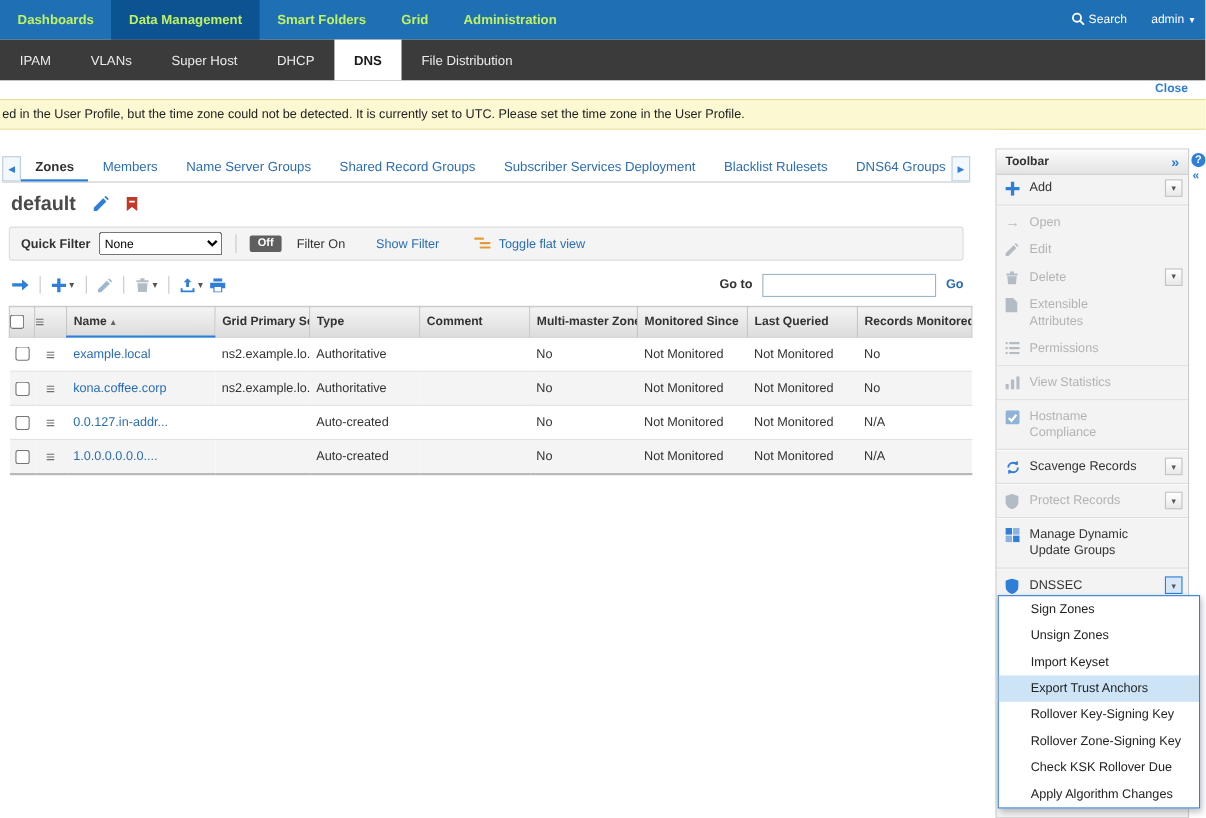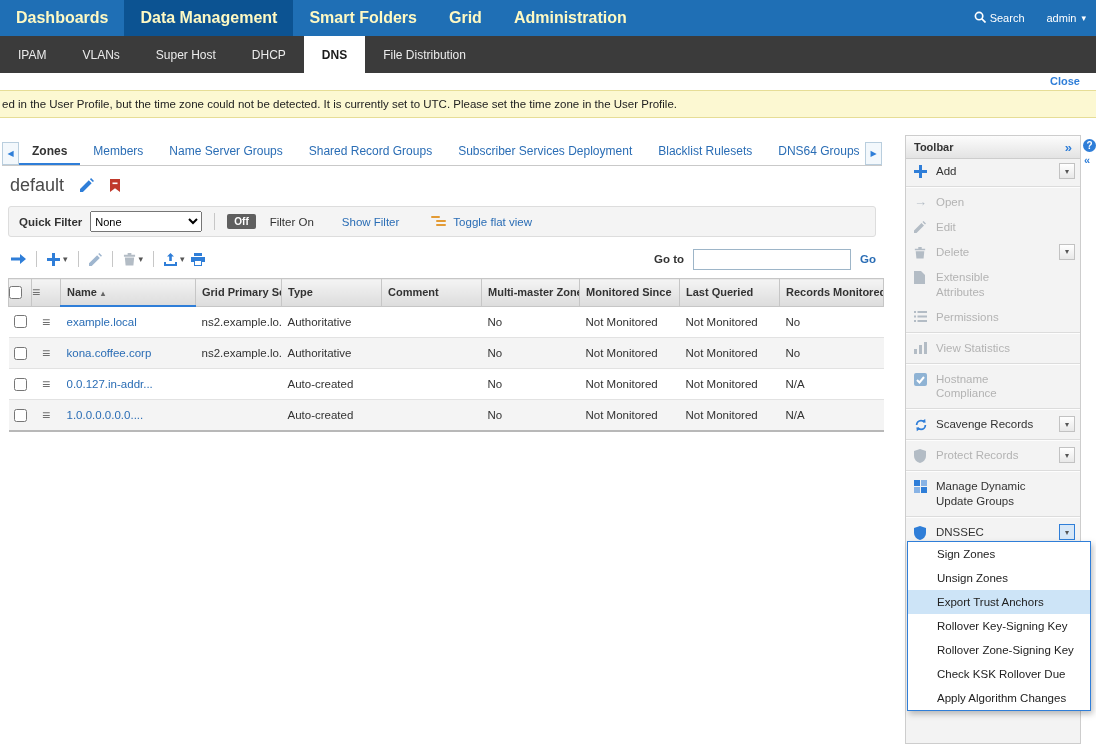--- a/index.html
+++ b/index.html
@@ -1,20 +1,20 @@
 <!DOCTYPE html>
 <html><head>
 <meta charset="utf-8">
 <style>
   html,body{margin:0;padding:0;}
   body{width:1096px;height:744px;position:relative;font-family:"Liberation Sans",sans-serif;background:#fff;overflow:hidden;font-size:12px;color:#333;}
 
   
   .topnav{position:absolute;top:0;left:0;right:0;height:36px;background:#1f6fb5;display:flex;align-items:stretch;z-index:5;}
-  .topnav .nav-item{padding:0 16px;display:flex;align-items:center;color:#fef9c3;font-size:16px;font-weight:bold;cursor:pointer;}
+  .topnav .nav-item{padding:0 16px;display:flex;align-items:center;color:#bef264;font-size:12px;font-weight:bold;cursor:pointer;}
   .topnav .nav-item.active{background:#0c5392;}
   .topnav-right{margin-left:auto;display:flex;align-items:center;padding-right:10px;color:#fff;}
   .search-wrap{display:flex;align-items:center;gap:4px;font-size:11px;cursor:pointer;}
   .user-wrap{display:flex;align-items:center;gap:5px;font-size:11px;margin-left:22px;cursor:pointer;}
   .caret{font-size:9px;line-height:1;}
 
   
   .subnav{position:absolute;top:36px;left:0;right:0;height:37px;background:#3b3b3b;display:flex;align-items:stretch;z-index:5;}
   .subnav .nav-item{padding:0 18px;display:flex;align-items:center;color:#ececec;font-size:12px;cursor:pointer;}
   .subnav .nav-item.active{background:#fff;color:#1b1b1b;font-weight:bold;}
@@ -25,21 +25,21 @@
   .banner{position:absolute;top:90px;left:0;right:0;height:28px;background:#fcf8d2;border-top:1px solid #e6dd96;border-bottom:1px solid #e6dd96;box-sizing:border-box;display:flex;align-items:center;font-size:11.5px;color:#222;padding-left:2px;overflow:hidden;white-space:nowrap;}
 
   
   .main{position:absolute;top:118px;left:0;width:905px;bottom:0;background:#fff;}
   .tabbar{position:absolute;top:20px;left:2px;width:880px;height:28px;display:flex;align-items:flex-end;border-bottom:1px solid #c9c9c9;box-sizing:border-box;}
   .tab-arrow{flex:none;width:15px;height:21px;border:1px solid #b9cede;background:#f3f8fc;color:#2f7ed8;font-size:8px;display:flex;align-items:center;justify-content:center;cursor:pointer;}
   .tabs{flex:1;display:flex;overflow:hidden;height:28px;align-items:flex-start;}
   .tab{padding:7px 13px 8px;font-size:12px;color:#2a6db5;white-space:nowrap;cursor:pointer;}
   .tab.active{color:#333;font-weight:bold;border-bottom:3px solid #2f7ed8;padding-bottom:5px;}
   .title-row{position:absolute;top:54px;left:10px;display:flex;align-items:center;gap:16px;height:26px;}
-  .page-title{font-size:18px;color:#4a4a4a;margin:0;font-weight:normal;}
+  .page-title{font-size:18px;color:#4a4a4a;margin:0;font-weight:bold;}
   .title-icon{display:flex;align-items:center;cursor:pointer;}
 
   
   .filterbar{position:absolute;top:88px;left:8px;width:868px;height:31px;background:#f4f4f4;border:1px solid #ddd;border-radius:3px;box-sizing:border-box;display:flex;align-items:center;padding:0 10px;}
   .fb-label{font-weight:bold;font-size:11.5px;margin-right:8px;}
   .fb-select{height:21px;font-size:11px;width:112px;}
   .fb-sep{width:1px;height:17px;background:#c7c7c7;margin:0 12px;}
   .fb-badge{background:#5f5f5f;color:#fff;font-size:10px;font-weight:bold;padding:2px 7px;border-radius:2px;margin-right:14px;cursor:pointer;}
   .fb-text{font-size:11.5px;}
   .fb-link{color:#2a6db5;font-size:11.5px;cursor:pointer;}
@@ -457,20 +457,21 @@
     <span class="tlabel">DNSSEC</span>
     <span class="tcaret open">
         <span>▾</span>
       </span>
   </div>
 </aside>
 
 <div class="dnssec-menu">
   <div class="menu-item">Sign Zones</div>
   <div class="menu-item">Unsign Zones</div>
+  <div class="menu-item">Import Keyset</div>
   <div class="menu-item highlight">Export Trust Anchors</div>
   <div class="menu-item">Rollover Key-Signing Key</div>
   <div class="menu-item">Rollover Zone-Signing Key</div>
   <div class="menu-item">Check KSK Rollover Due</div>
   <div class="menu-item">Apply Algorithm Changes</div>
 </div>
 
 <div class="help-btn">
     <span>?</span>
   </div>

